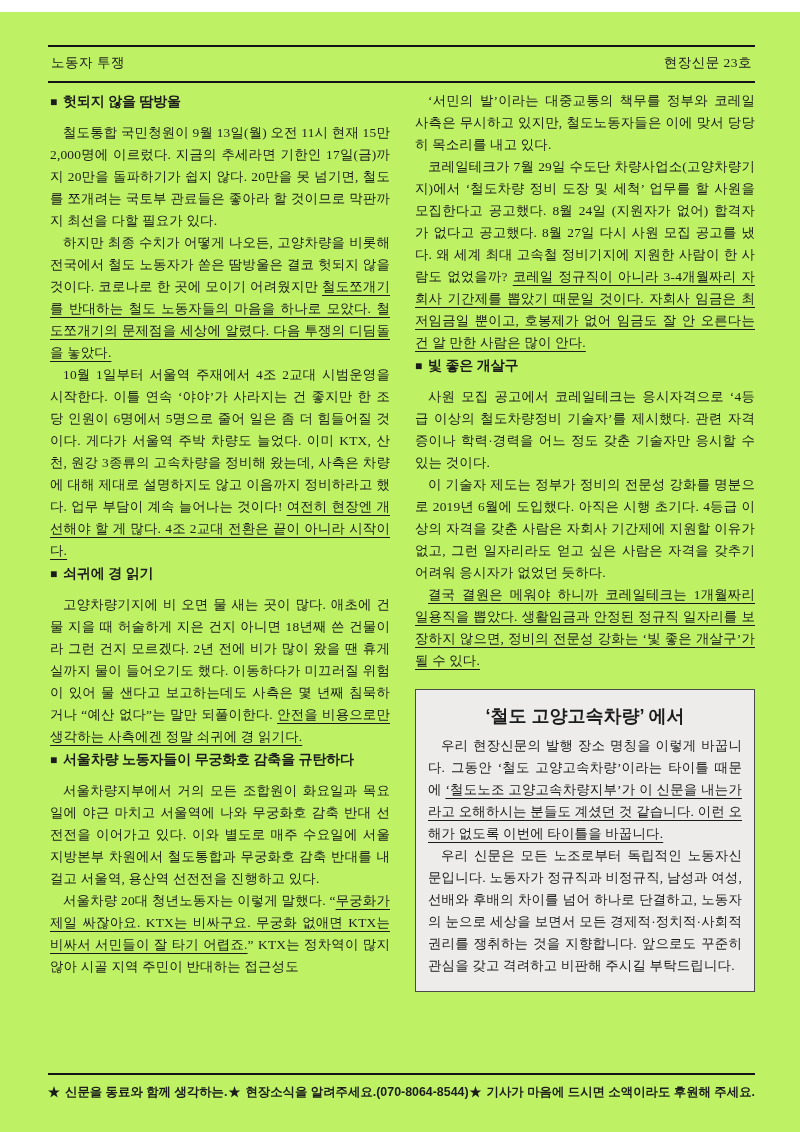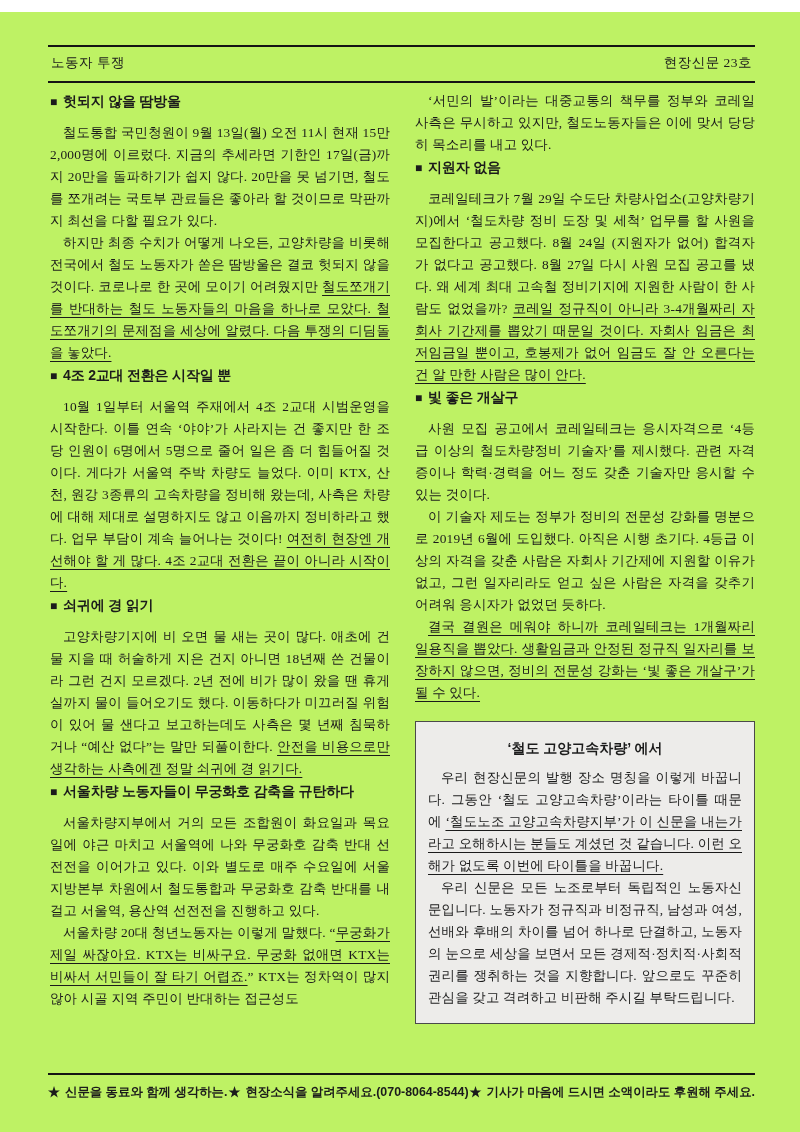--- a/index.html
+++ b/index.html
@@ -25,21 +25,21 @@
   .section-title:first-child, .col > section:first-child .section-title { margin-top:1px; }
   .bullet { font-size:12px; margin-right:6px; }
   p.body { margin:0; font-size:13.4px; line-height:22px; text-align:justify;
     word-break:break-all; letter-spacing:0.2px; }
   p.indent { text-indent:13px; }
   .u { text-decoration:underline; text-underline-offset:3.5px; text-decoration-thickness:1px; }
   
   .notice-box { margin-top:17px; border:1.5px solid #4a4a4a; background:#edecea;
     padding:11px 12px 14px 12px; }
   .notice-title { font-family:"Liberation Sans", sans-serif; font-weight:bold;
-    font-size:14px; line-height:26px; text-align:center; margin:2px 0 6px 0; }
+    font-size:18px; line-height:26px; text-align:center; margin:2px 0 6px 0; }
   
   .footer { position:absolute; left:48px; right:45px; top:1061px;
     border-top:2.5px solid #141414; padding-top:9px;
     font-family:"Liberation Sans", sans-serif; font-weight:bold; font-size:12.4px;
     display:flex; justify-content:space-between; white-space:nowrap; }
   .footer-item { display:inline-flex; align-items:baseline; gap:5px; }
   .star { font-size:12px; }
 </style>
 </head>
 <body>
@@ -57,38 +57,36 @@
 
   <div class="content">
 
     <div class="col">
       <section>
         <h2 class="section-title"><span class="bullet">■</span><span>헛되지 않을 땀방울</span></h2>
         <p class="body indent"><span>철도통합 국민청원이 9월 13일(월) 오전 11시 현재 15만 2,000명에 이르렀다. 지금의 추세라면 기한인 17일(금)까지 20만을 돌파하기가 쉽지 않다. 20만을 못 넘기면, 철도를 쪼개려는 국토부 관료들은 좋아라 할 것이므로 막판까지 최선을 다할 필요가 있다.</span></p>
         <p class="body indent"><span>하지만 최종 수치가 어떻게 나오든, 고양차량을 비롯해 전국에서 철도 노동자가 쏟은 땀방울은 결코 헛되지 않을 것이다. 코로나로 한 곳에 모이기 어려웠지만 </span><span class="u">철도쪼개기를 반대하는 철도 노동자들의 마음을 하나로 모았다. 철도쪼개기의 문제점을 세상에 알렸다. 다음 투쟁의 디딤돌을 놓았다.</span></p>
       </section>
       <section>
-        <h2 class="section-title"><span class="bullet">■</span><span>4조 2교대 전환은 시작일 뿐</span></h2>
         <p class="body indent"><span>10월 1일부터 서울역 주재에서 4조 2교대 시범운영을 시작한다. 이틀 연속 ‘야야’가 사라지는 건 좋지만 한 조당 인원이 6명에서 5명으로 줄어 일은 좀 더 힘들어질 것이다. 게다가 서울역 주박 차량도 늘었다. 이미 KTX, 산천, 원강 3종류의 고속차량을 정비해 왔는데, 사측은 차량에 대해 제대로 설명하지도 않고 이음까지 정비하라고 했다. 업무 부담이 계속 늘어나는 것이다! </span><span class="u">여전히 현장엔 개선해야 할 게 많다. 4조 2교대 전환은 끝이 아니라 시작이다.</span></p>
       </section>
       <section>
         <h2 class="section-title"><span class="bullet">■</span><span>쇠귀에 경 읽기</span></h2>
         <p class="body indent"><span>고양차량기지에 비 오면 물 새는 곳이 많다. 애초에 건물 지을 때 허술하게 지은 건지 아니면 18년째 쓴 건물이라 그런 건지 모르겠다. 2년 전에 비가 많이 왔을 땐 휴게실까지 물이 들어오기도 했다. 이동하다가 미끄러질 위험이 있어 물 샌다고 보고하는데도 사측은 몇 년째 침묵하거나 “예산 없다”는 말만 되풀이한다. </span><span class="u">안전을 비용으로만 생각하는 사측에겐 정말 쇠귀에 경 읽기다.</span></p>
       </section>
       <section>
         <h2 class="section-title"><span class="bullet">■</span><span>서울차량 노동자들이 무궁화호 감축을 규탄하다</span></h2>
         <p class="body indent"><span>서울차량지부에서 거의 모든 조합원이 화요일과 목요일에 야근 마치고 서울역에 나와 무궁화호 감축 반대 선전전을 이어가고 있다. 이와 별도로 매주 수요일에 서울지방본부 차원에서 철도통합과 무궁화호 감축 반대를 내걸고 서울역, 용산역 선전전을 진행하고 있다.</span></p>
         <p class="body indent"><span>서울차량 20대 청년노동자는 이렇게 말했다. “</span><span class="u">무궁화가 제일 싸잖아요. KTX는 비싸구요. 무궁화 없애면 KTX는 비싸서 서민들이 잘 타기 어렵죠.</span><span>” KTX는 정차역이 많지 않아 시골 지역 주민이 반대하는 접근성도</span></p>
       </section>
     </div>
 
     <div class="col">
       <p class="body indent"><span>‘서민의 발’이라는 대중교통의 책무를 정부와 코레일 사측은 무시하고 있지만, 철도노동자들은 이에 맞서 당당히 목소리를 내고 있다.</span></p>
       <section>
-        <h2 class="section-title"><span class="bullet">■</span><span>지원자 없음</span></h2>
         <p class="body indent"><span>코레일테크가 7월 29일 수도단 차량사업소(고양차량기지)에서 ‘철도차량 정비 도장 및 세척’ 업무를 할 사원을 모집한다고 공고했다. 8월 24일 (지원자가 없어) 합격자가 없다고 공고했다. 8월 27일 다시 사원 모집 공고를 냈다. 왜 세계 최대 고속철 정비기지에 지원한 사람이 한 사람도 없었을까? </span><span class="u">코레일 정규직이 아니라 3-4개월짜리 자회사 기간제를 뽑았기 때문일 것이다. 자회사 임금은 최저임금일 뿐이고, 호봉제가 없어 임금도 잘 안 오른다는 건 알 만한 사람은 많이 안다.</span></p>
       </section>
       <section>
         <h2 class="section-title"><span class="bullet">■</span><span>빛 좋은 개살구</span></h2>
         <p class="body indent"><span>사원 모집 공고에서 코레일테크는 응시자격으로 ‘4등급 이상의 철도차량정비 기술자’를 제시했다. 관련 자격증이나 학력·경력을 어느 정도 갖춘 기술자만 응시할 수 있는 것이다.</span></p>
         <p class="body indent"><span>이 기술자 제도는 정부가 정비의 전문성 강화를 명분으로 2019년 6월에 도입했다. 아직은 시행 초기다. 4등급 이상의 자격을 갖춘 사람은 자회사 기간제에 지원할 이유가 없고, 그런 일자리라도 얻고 싶은 사람은 자격을 갖추기 어려워 응시자가 없었던 듯하다.</span></p>
         <p class="body indent"><span class="u">결국 결원은 메워야 하니까 코레일테크는 1개월짜리 일용직을 뽑았다. 생활임금과 안정된 정규직 일자리를 보장하지 않으면, 정비의 전문성 강화는 ‘빛 좋은 개살구’가 될 수 있다.</span></p>
       </section>
       <div class="notice-box">
         <div class="notice-title">

